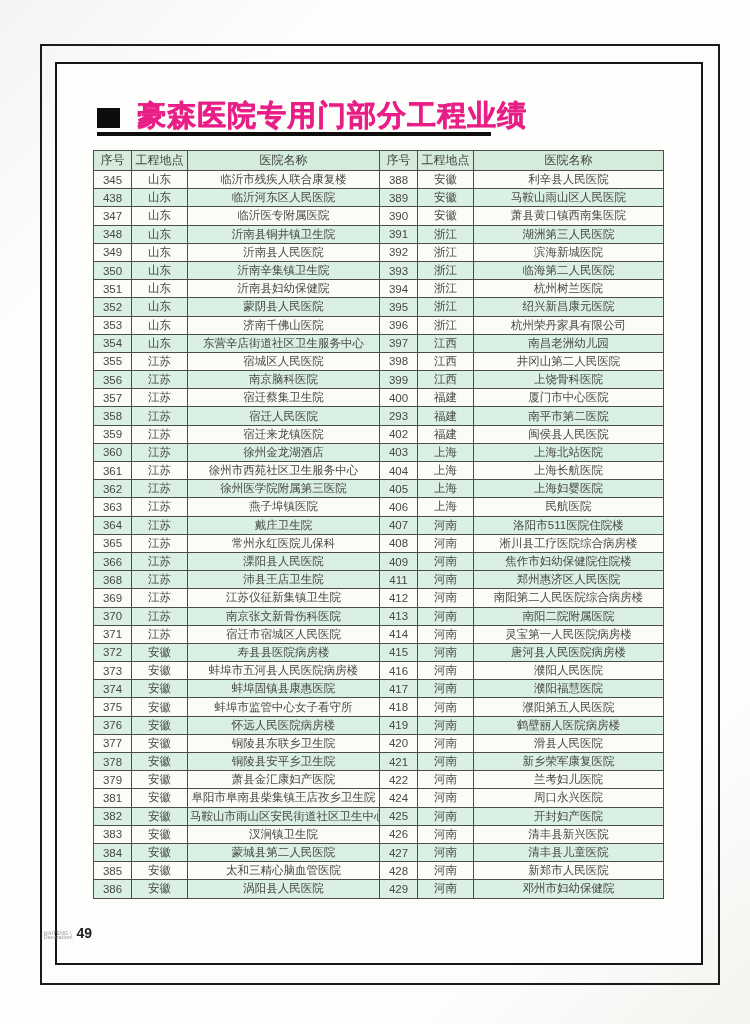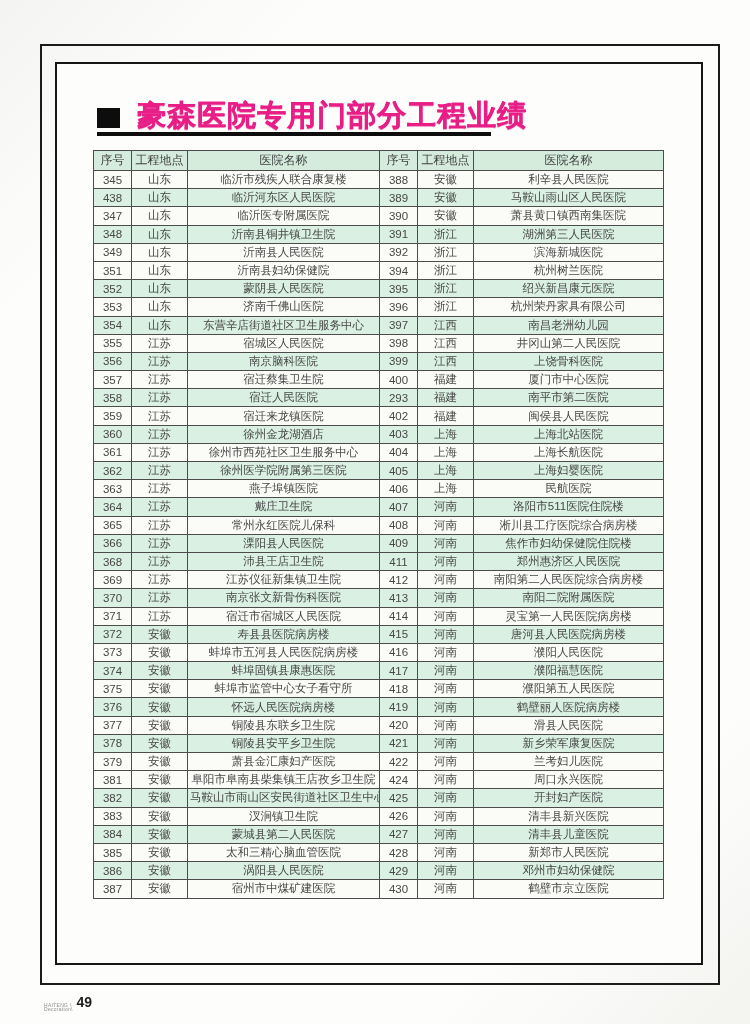--- a/index.html
+++ b/index.html
@@ -45,21 +45,21 @@
     padding:0 2px;overflow:hidden;white-space:nowrap;
     color:#474747;
   }
   table.results th{
     height:19px;font-size:12px;font-weight:normal;color:#3f3f3f;
     background:#d5ecdc;
   }
   table.results td{height:17.2px;font-size:11.5px;}
   table.results tr.alt td{background:#d9f0e2;}
   table.results tr:not(.alt) td{background:#fbfbf8;}
-  .footer{position:absolute;left:44px;top:995px;height:22px;display:flex;}
+  .footer{position:absolute;left:44px;top:918px;height:22px;display:flex;align-items:flex-end;}
   .footer-brand{
     display:inline-block;color:#8d8d8d;font-size:8px;line-height:7px;
     transform:scale(0.62);transform-origin:left bottom;letter-spacing:0.5px;
   }
   .footer-page{
     display:inline-block;margin-left:-14px;color:#1d1d1d;font-weight:bold;font-size:14px;line-height:14px;
   }
 </style>
 </head>
 <body>
@@ -126,20 +126,28 @@
         <td>湖洲第三人民医院</td>
       </tr>
       <tr>
         <td>349</td>
         <td>山东</td>
         <td>沂南县人民医院</td>
         <td>392</td>
         <td>浙江</td>
         <td>滨海新城医院</td>
       </tr>
+      <tr class="alt">
+        <td>350</td>
+        <td>山东</td>
+        <td>沂南辛集镇卫生院</td>
+        <td>393</td>
+        <td>浙江</td>
+        <td>临海第二人民医院</td>
+      </tr>
       <tr>
         <td>351</td>
         <td>山东</td>
         <td>沂南县妇幼保健院</td>
         <td>394</td>
         <td>浙江</td>
         <td>杭州树兰医院</td>
       </tr>
       <tr class="alt">
         <td>352</td>
@@ -397,28 +405,20 @@
         <td>河南</td>
         <td>新郑市人民医院</td>
       </tr>
       <tr class="alt">
         <td>386</td>
         <td>安徽</td>
         <td>涡阳县人民医院</td>
         <td>429</td>
         <td>河南</td>
         <td>邓州市妇幼保健院</td>
-      </tr>
-      <tr>
-        <td>387</td>
-        <td>安徽</td>
-        <td>宿州市中煤矿建医院</td>
-        <td>430</td>
-        <td>河南</td>
-        <td>鹤壁市京立医院</td>
       </tr>
     </tbody>
 </table>
 
 <div class="footer">
   <span class="footer-brand">
     <span>HAITENG \</span><br>
     <span>Decoration\</span>
   </span>
   <span class="footer-page">49</span>

